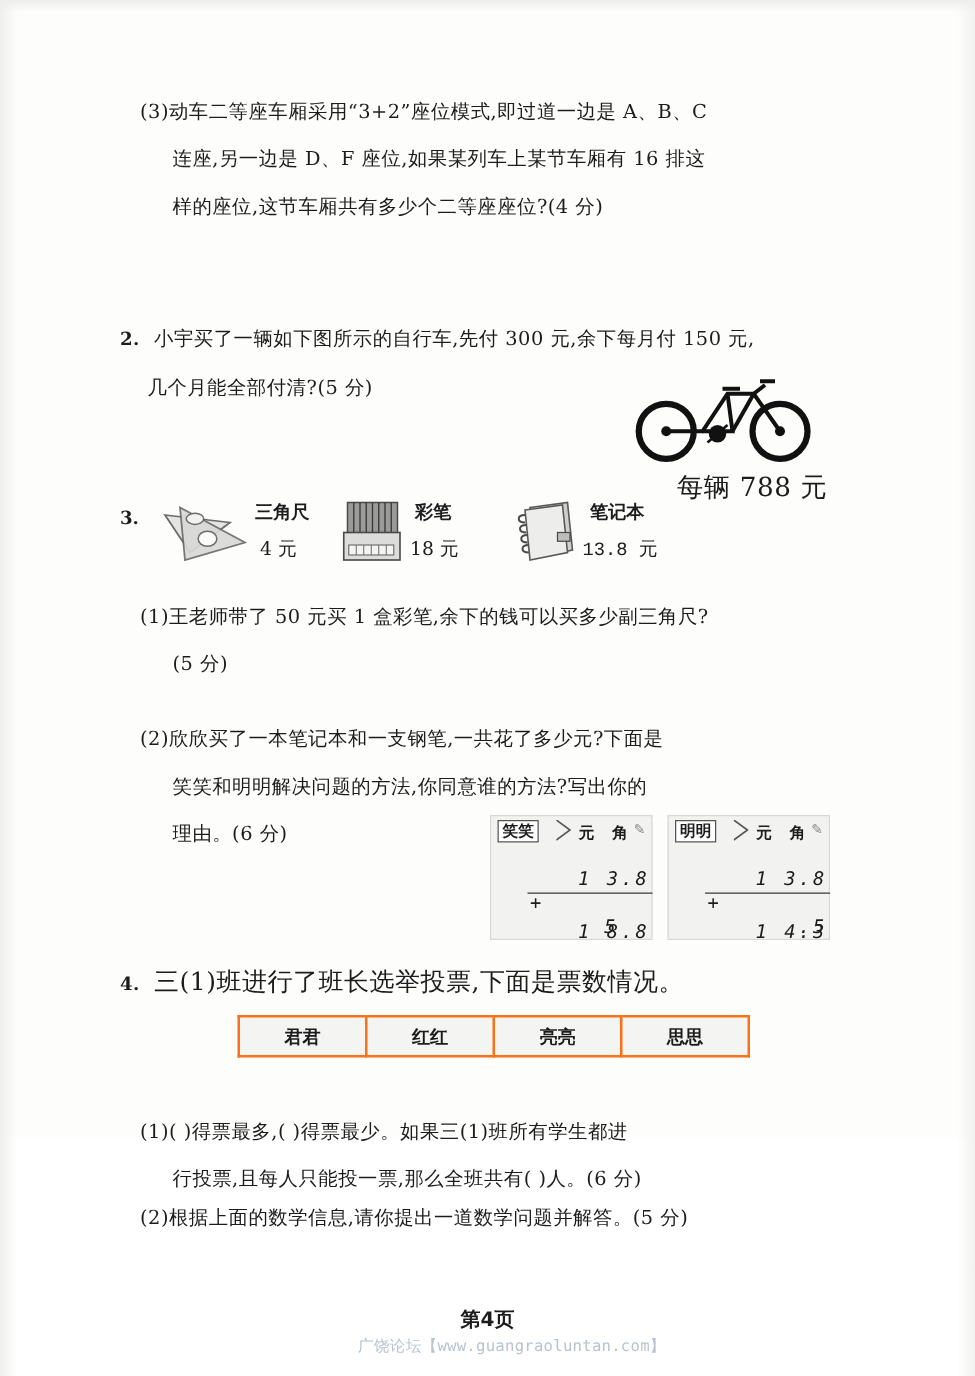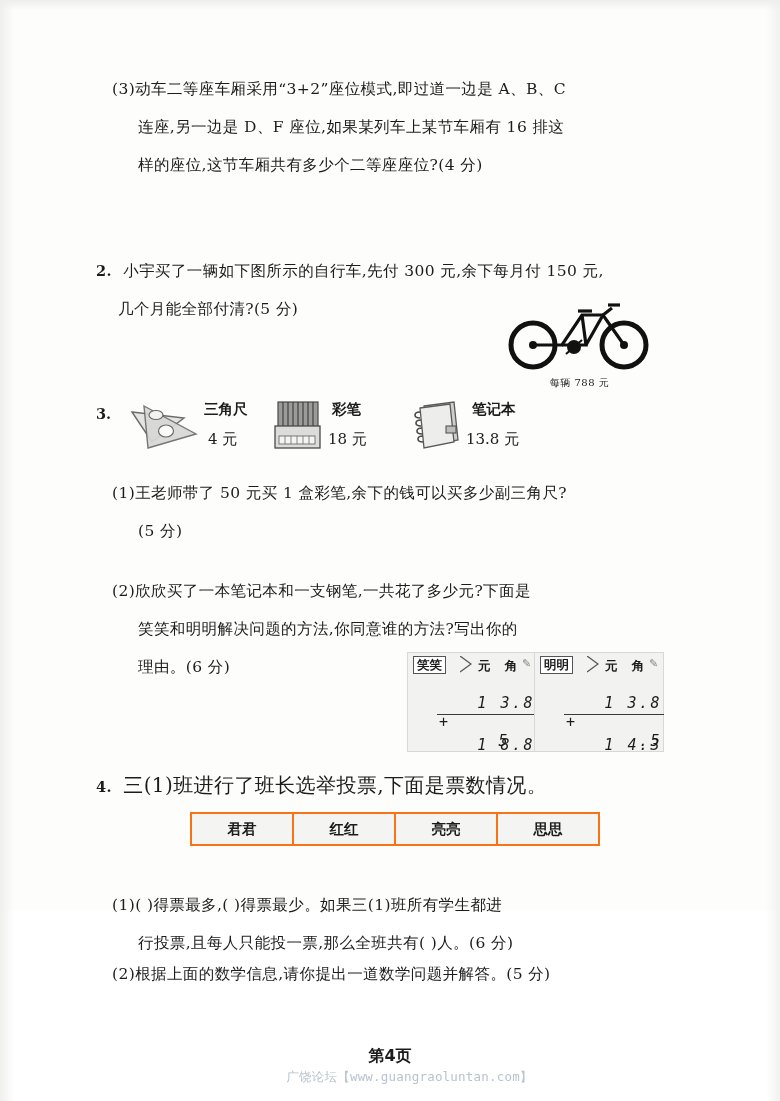--- a/index.html
+++ b/index.html
@@ -56,23 +56,24 @@
 
   
   .bike-wrap {
     position: absolute;
     left: 497px;
     top: 298px;
     width: 165px;
     text-align: center;
   }
   .bike-price {
-    font-size: 10px;
+    font-size: 21px;
     letter-spacing: 0.5px;
     margin-top: 2px;
+    text-align: right;
   }
 
   
   .items-row {
     position: absolute;
     left: 112px;
     top: 396px;
     width: 566px;
     height: 62px;
   }
@@ -304,21 +305,21 @@
             <line x1="27" y1="38" x2="27" y2="46"></line>
             <line x1="33" y1="38" x2="33" y2="46"></line>
             <line x1="39" y1="38" x2="39" y2="46"></line>
           </g>
         </svg>
       </span>
       <span class="nm" style="left:62px; top:4px;">彩笔</span>
       <span class="pr" style="left:58px; top:34px;">18 元</span>
     </div>
 
-    <div class="item" style="left:298px; width:146px;">
+    <div class="item" style="left:298px; width:146px;font-family:Liberation Mono, monospace;">
       <span class="pic">
         <svg width="54" height="54" viewBox="0 0 54 54">
           <polygon points="14,8 44,4 48,42 18,48" fill="#cfcfcd" stroke="#5a5a58" stroke-width="1.3"></polygon>
           <polygon points="10,10 40,6 44,44 14,50" fill="#ededeb" stroke="#5a5a58" stroke-width="1.3"></polygon>
           <g stroke="#4a4a48" stroke-width="1.6" fill="none">
             <path d="M10 14 q-5 0 -5 3 t5 3"></path>
             <path d="M11 22 q-5 0 -5 3 t5 3"></path>
             <path d="M12 30 q-5 0 -5 3 t5 3"></path>
             <path d="M13 38 q-5 0 -5 3 t5 3"></path>
           </g>
@@ -338,21 +339,21 @@
   </div>
 
   <div class="blk" style="left:112px; top:572px; width:580px;">
     <div class="qline">(2)欣欣买了一本笔记本和一支钢笔,一共花了多少元?下面是</div>
     <div class="qline indent1">笑笑和明明解决问题的方法,你同意谁的方法?写出你的</div>
     <div class="qline indent1">理由。(6 分)</div>
   </div>
 
   <div class="calc-area">
 
-    <div class="calc-box" style="left:0;margin-left:15px;">
+    <div class="calc-box" style="left:0;">
       <span class="calc-name">笑笑</span>
       <svg class="calc-speech" viewBox="0 0 12 17">
         <path d="M0 0 L11 8 L0 16" fill="none" stroke="#555" stroke-width="1.3"></path>
       </svg>
       <span class="calc-unit" style="left:70px;">元 角</span>
       <span class="calc-pencil" style="left:114px; top:4px;">✎</span>
       <div class="calc-rows">
         <div class="crow">
           <span class="digits">1 3.8</span>
         </div>

